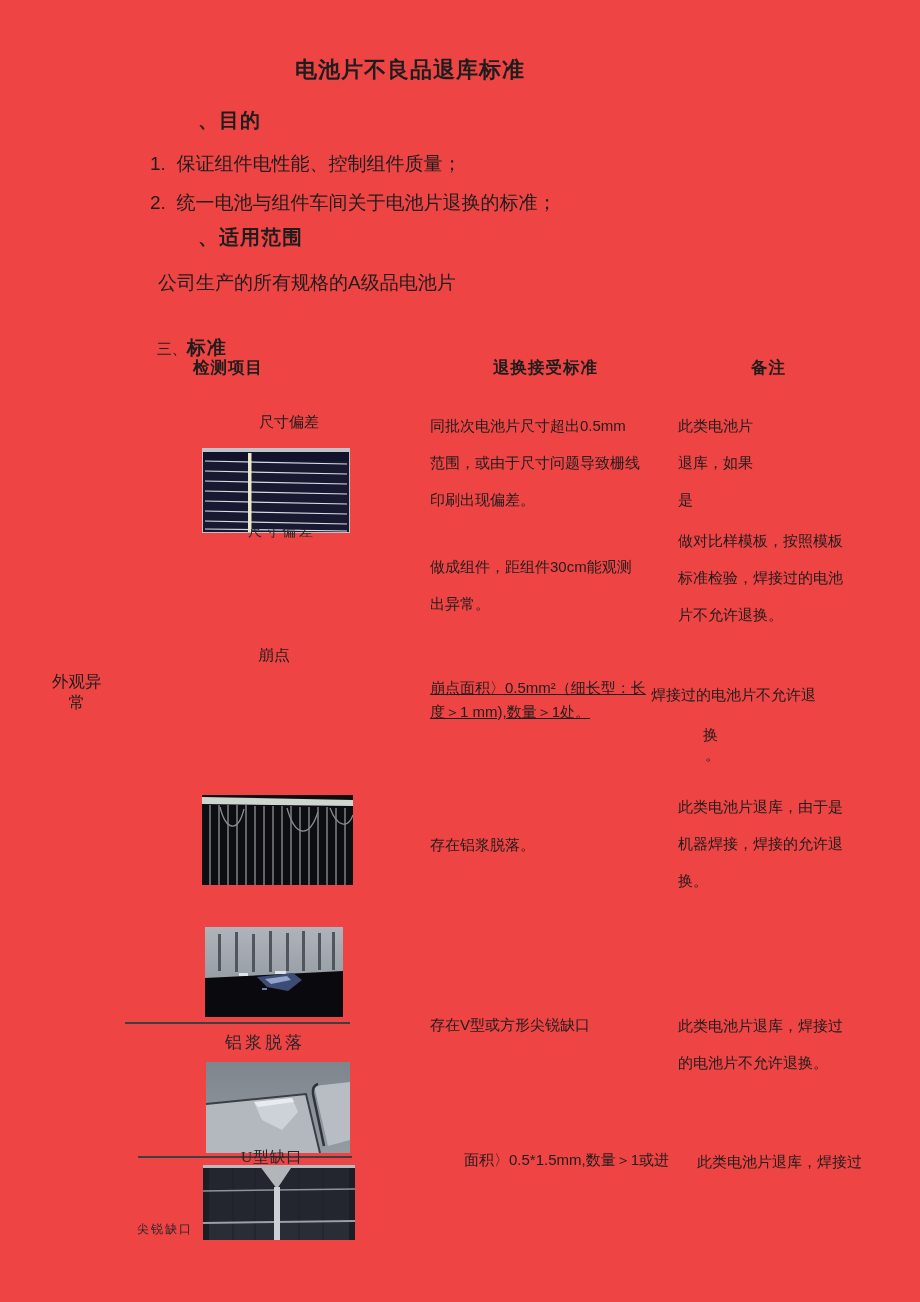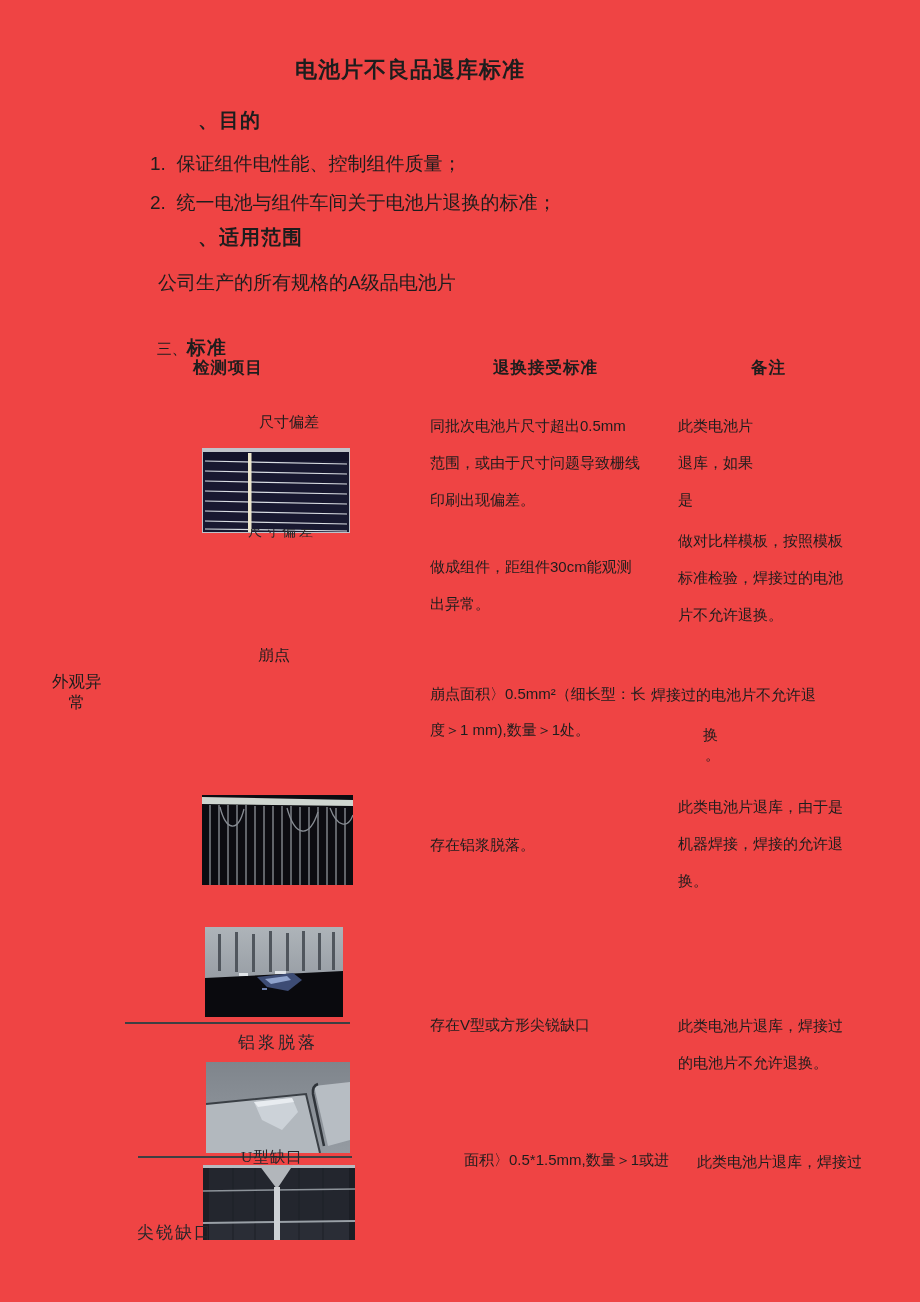--- a/index.html
+++ b/index.html
@@ -4,21 +4,21 @@
 <style>
   html,body{margin:0;padding:0;background:#ffffff;}
   .page{position:relative;width:920px;height:1302px;background:#ef4444;overflow:hidden;
         font-family:"Liberation Sans",sans-serif;color:#1d1d1d;}
   .t{position:absolute;color:#1d1d1d;white-space:pre-wrap;font-family:"Liberation Sans",sans-serif;}
   .title{font-size:22px;font-weight:700;letter-spacing:1px;text-align:center;}
   .h1{font-size:20px;font-weight:600;letter-spacing:1px;margin-left:48px;}
   .body16{font-size:19px;}
   .cell15{font-size:15px;}
   .lh37{line-height:37px;}
-  .lh36{line-height:36px;}
+  .lh36{line-height:24px;text-decoration:underline;}
   .lh35{line-height:21px;}
   .th{font-size:16.5px;font-weight:600;letter-spacing:1px;}
   .cap{position:absolute;font-family:"Liberation Serif",serif;color:#26262a;white-space:pre;}
   .hline{position:absolute;background:#3f3f42;height:2px;}
   .clipbox{position:absolute;overflow:hidden;}
   .clipbox>span{display:block;white-space:pre;}
   .photo{position:absolute;display:block;}
 </style>
 </head>
 <body>
@@ -141,21 +141,21 @@
         <rect x="127" y="5" width="3" height="38"></rect>
     </g>
     <rect x="34" y="46" width="9" height="3" fill="#e0e4e8"></rect>
     <rect x="70" y="44" width="11" height="3" fill="#e0e4e8"></rect>
     <polygon points="52,50 88,46 97,53 83,64 62,60" fill="#3d4c74"></polygon>
     <polygon points="60,52 82,49 86,53 66,57" fill="#8fa3cc"></polygon>
     <rect x="57" y="61" width="5" height="2" fill="#6c80ab"></rect>
   </svg>
 
   <div class="hline" style="left:125px;top:1022px;width:225px;"></div>
-  <div class="cap" style="left:225px;top:1031px;font-size:17px;letter-spacing:3px;margin-left:13px;">铝浆脱落</div>
+  <div class="cap" style="left:225px;top:1031px;font-size:17px;letter-spacing:3px;">铝浆脱落</div>
 
   <div class="t cell15" style="left:430px;top:1016px;">存在V型或方形尖锐缺口</div>
   <div class="t cell15 lh37" style="left:678px;top:1007px;">此类电池片退库，焊接过
 的电池片不允许退换。</div>
 
   <svg class="photo" style="left:206px;top:1062px;" width="144" height="91" viewBox="0 0 144 91">
     <defs>
       <linearGradient id="g4" x1="0" y1="0" x2="0" y2="1">
         <stop offset="0" stop-color="#7f858c"></stop>
           <stop offset="1" stop-color="#959ba2"></stop>
@@ -184,18 +184,18 @@
       <line x1="96" y1="0" x2="96" y2="75"></line>
         <line x1="120" y1="0" x2="120" y2="75"></line>
     </g>
     <rect x="0" y="0" width="152" height="3" fill="#b7bbc0"></rect>
     <line x1="0" y1="26" x2="152" y2="24" stroke="#8d939a" stroke-width="1.5"></line>
     <line x1="0" y1="58" x2="152" y2="56" stroke="#9aa0a7" stroke-width="2"></line>
     <polygon points="56,0 90,0 74,24" fill="#b2b6bb"></polygon>
     <polygon points="71,22 77,22 77,75 71,75" fill="#cdd1d5"></polygon>
   </svg>
 
-  <div class="cap" style="left:137px;top:1221px;font-size:17px;letter-spacing:2px;">尖锐缺口</div>
+  <div class="cap" style="left:137px;top:1221px;font-size:12px;letter-spacing:2px;">尖锐缺口</div>
 
   <div class="t cell15" style="left:438px;top:1151px;margin-left:26px;">面积〉0.5*1.5mm,数量＞1或进</div>
   <div class="t cell15" style="left:697px;top:1153px;">此类电池片退库，焊接过</div>
 
 </div>
 
 </body></html>

